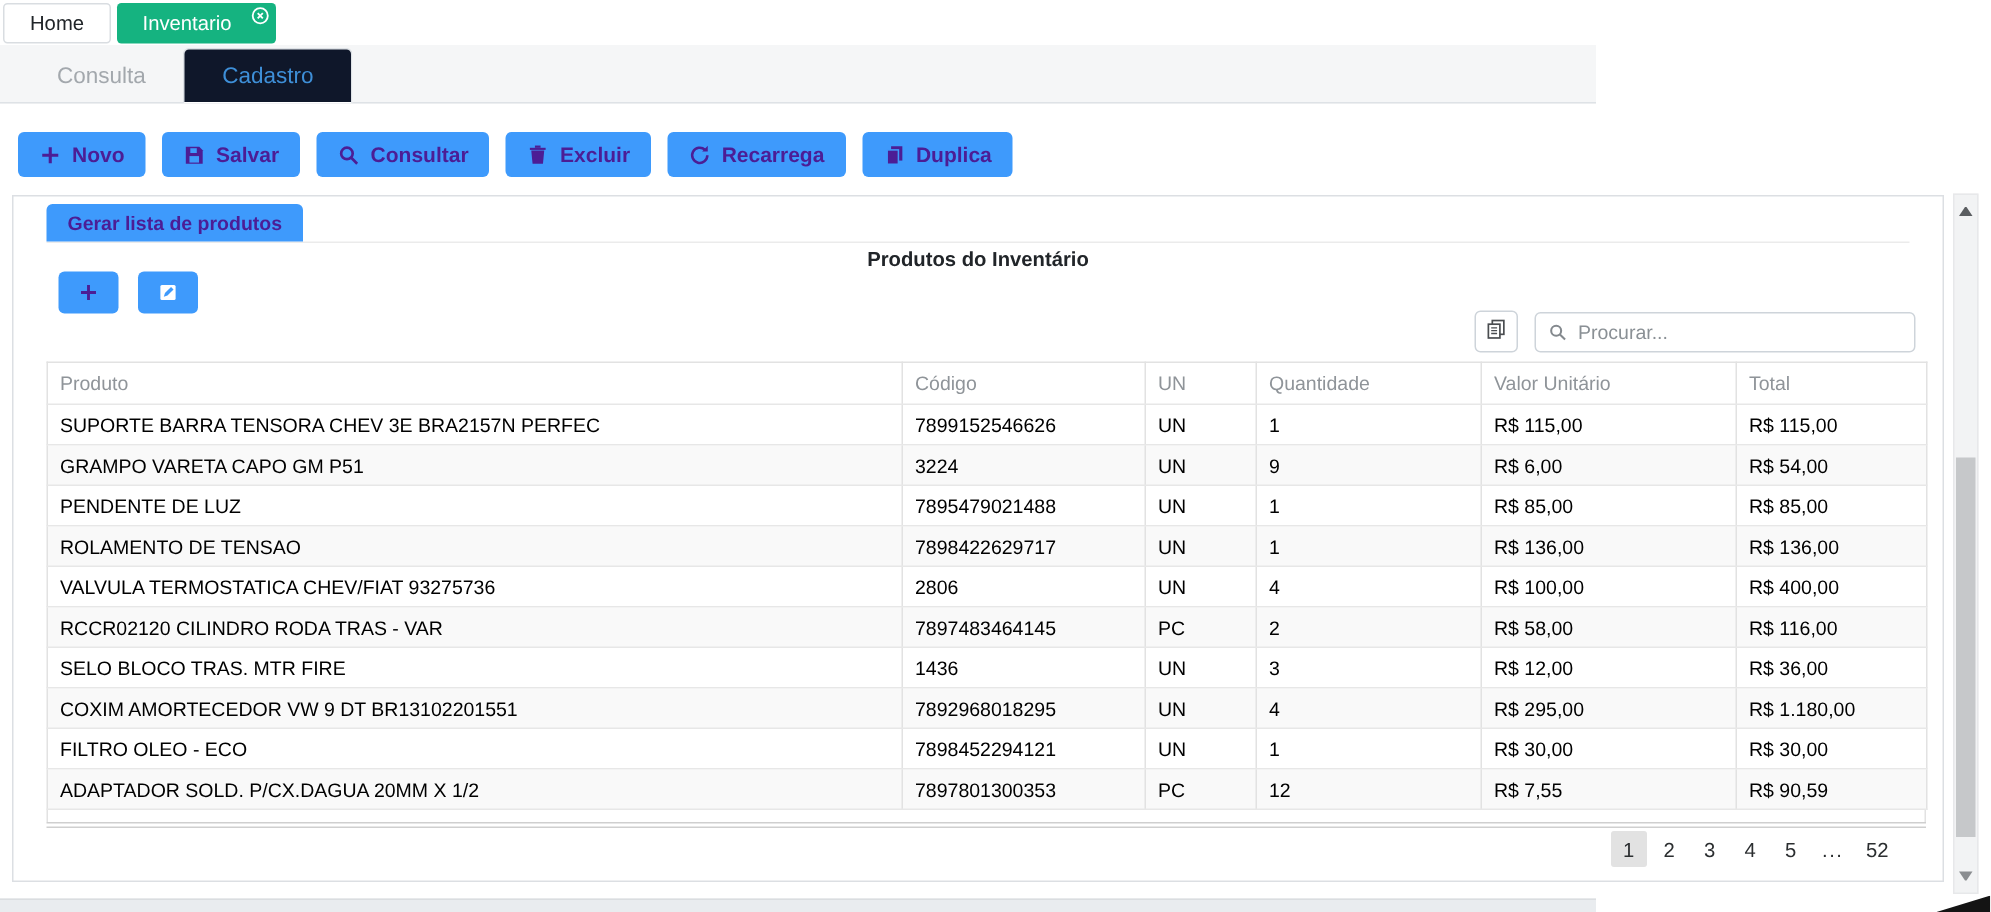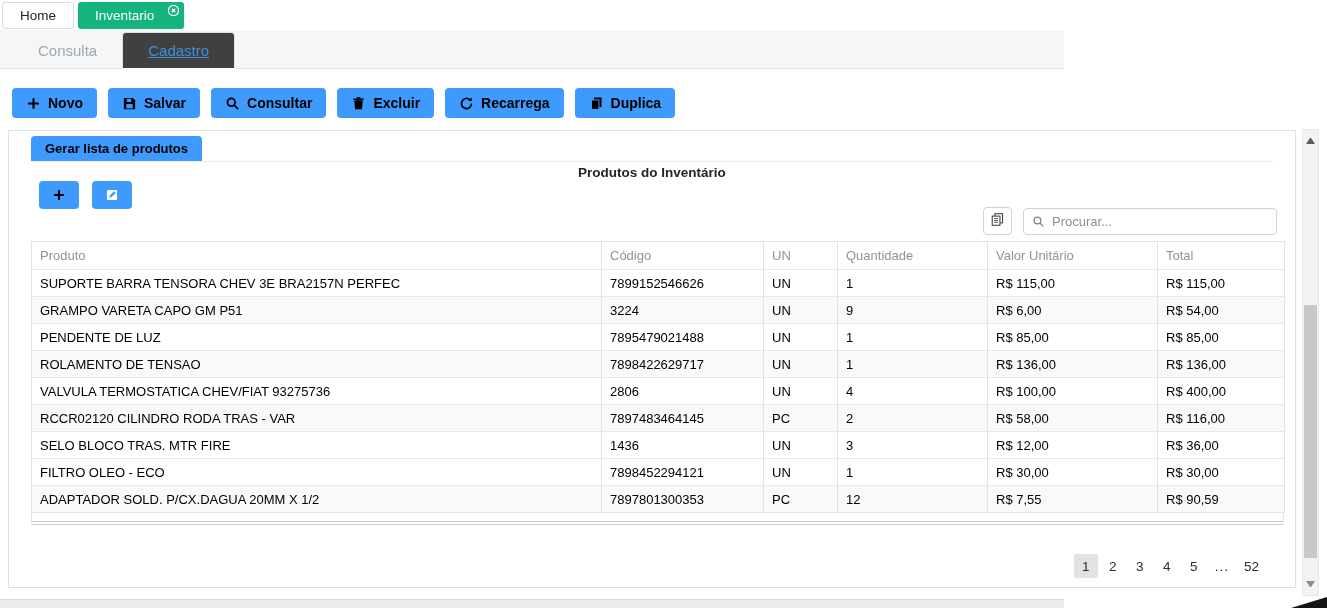--- a/index.html
+++ b/index.html
@@ -11,25 +11,25 @@
   .win-tabs { position:absolute; top:0; left:0; width:100%; height:30px; background:#fff; display:flex; align-items:flex-start; padding:2px 0 0 2px; gap:4px; }
   .win-tab { height:27px; padding:0 17px; display:flex; align-items:center; font-size:13.5px; border-radius:3px; cursor:default; }
   .win-tab.home { background:#fff; border:1px solid #d9dde1; color:#212529; }
   .win-tab.active-green { background:#15b380; color:#fff; position:relative; padding-right:30px; }
   .win-tab .close { position:absolute; top:2px; right:4px; width:13px; height:13px; }
   .win-tab .close svg { width:13px; height:13px; display:block; }
 
   
   .nav-bar { position:absolute; top:30px; left:0; width:100%; height:39px; background:#f5f6f7; border-bottom:1px solid #dee2e6; display:flex; align-items:flex-end; padding-left:13px; }
   .nav-tab { padding:9px 25px; font-size:15px; color:#a3a8ad; cursor:default; }
-  .nav-tab.active { background:#404040; border:1px solid #dee2e6; border-bottom:1px solid #fff; margin-bottom:-1px; border-radius:4px 4px 0 0; color:#3e8fd8;text-decoration:underline; }
+  .nav-tab.active { background:#0f172a; border:1px solid #dee2e6; border-bottom:1px solid #fff; margin-bottom:-1px; border-radius:4px 4px 0 0; color:#3e8fd8; }
 
   
   .toolbar { position:absolute; top:88px; left:12px; display:flex; gap:11px; }
-  .btn-blue { background:#3e9afc; color:#000000; border:none; border-radius:4px; font-family:inherit;
+  .btn-blue { background:#3e9afc; color:#4c1d95; border:none; border-radius:4px; font-family:inherit;
               font-size:14px; font-weight:bold; padding:0 14px; height:30px; display:inline-flex;
               align-items:center; gap:7px; cursor:pointer; }
   .btn-blue svg { width:15px; height:15px; display:block; }
 
   
   .panel { position:absolute; left:8px; top:130px; width:1288px; height:458px; background:#fff; border:1px solid #dcdfe3; }
   .list-header { margin:5px 22px 0 22px; border-bottom:1px solid #ebebeb; }
   .btn-gen { margin-bottom:0; height:25px; font-size:13px; border-radius:4px 4px 0 0; padding:0 14px; }
   .panel-title { text-align:center; font-size:13.5px; font-weight:bold; color:#212529; margin-top:3px; }
   .left-actions { position:absolute; left:30px; top:50px; display:flex; gap:13px; }
@@ -272,20 +272,28 @@
               <td class="al-r">R$ 116,00</td>
             </tr>
             <tr class="">
               <td class="">SELO BLOCO TRAS. MTR FIRE</td>
               <td class="">1436</td>
               <td class="">UN</td>
               <td class="al-r">3</td>
               <td class="al-r">R$ 12,00</td>
               <td class="al-r">R$ 36,00</td>
             </tr>
+            <tr class="even">
+              <td class="">COXIM AMORTECEDOR VW 9 DT BR13102201551</td>
+              <td class="">7892968018295</td>
+              <td class="">UN</td>
+              <td class="al-r">4</td>
+              <td class="al-r">R$ 295,00</td>
+              <td class="al-r">R$ 1.180,00</td>
+            </tr>
             <tr class="">
               <td class="">FILTRO OLEO - ECO</td>
               <td class="">7898452294121</td>
               <td class="">UN</td>
               <td class="al-r">1</td>
               <td class="al-r">R$ 30,00</td>
               <td class="al-r">R$ 30,00</td>
             </tr>
             <tr class="even">
               <td class="">ADAPTADOR SOLD. P/CX.DAGUA 20MM X 1/2</td>

